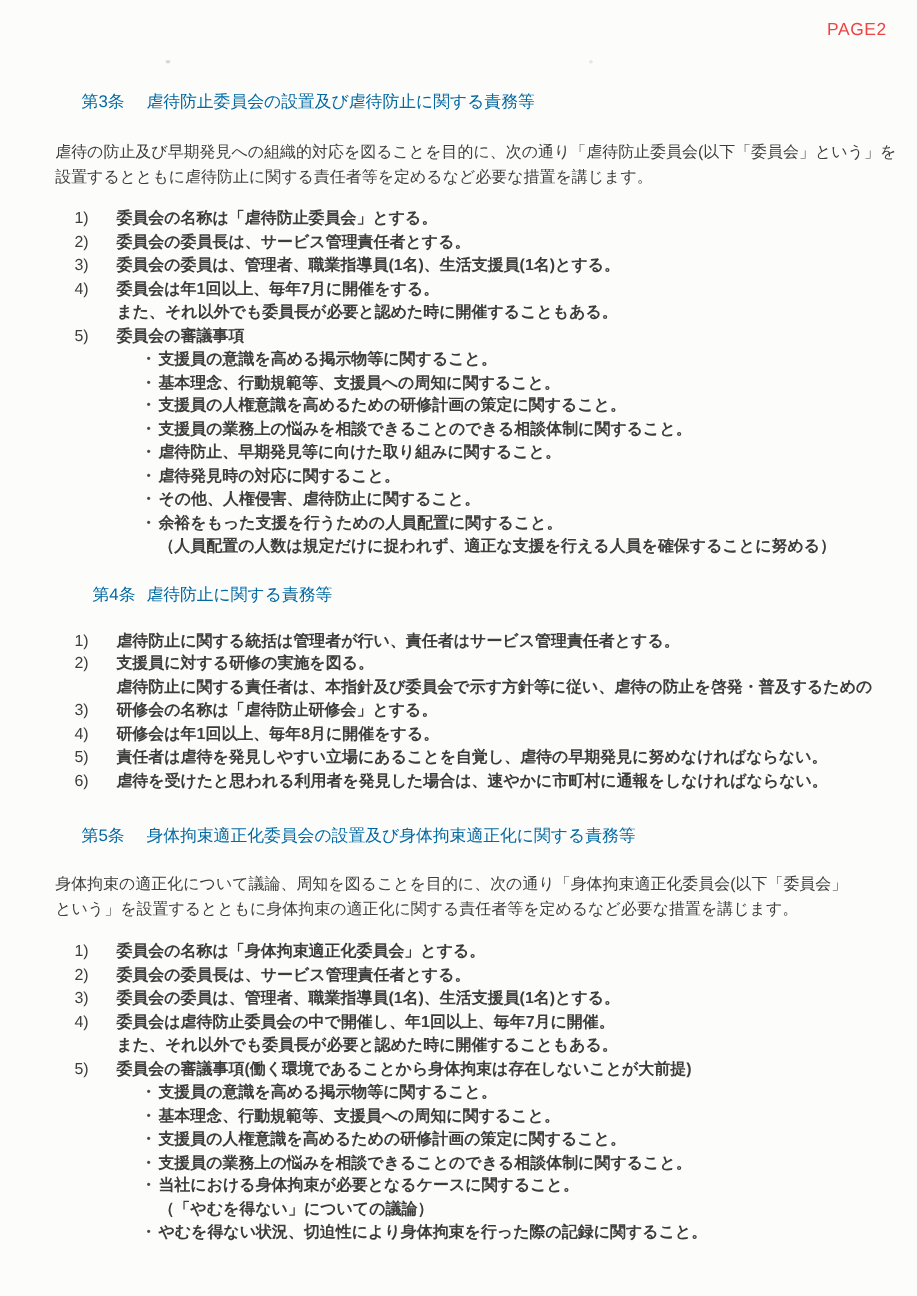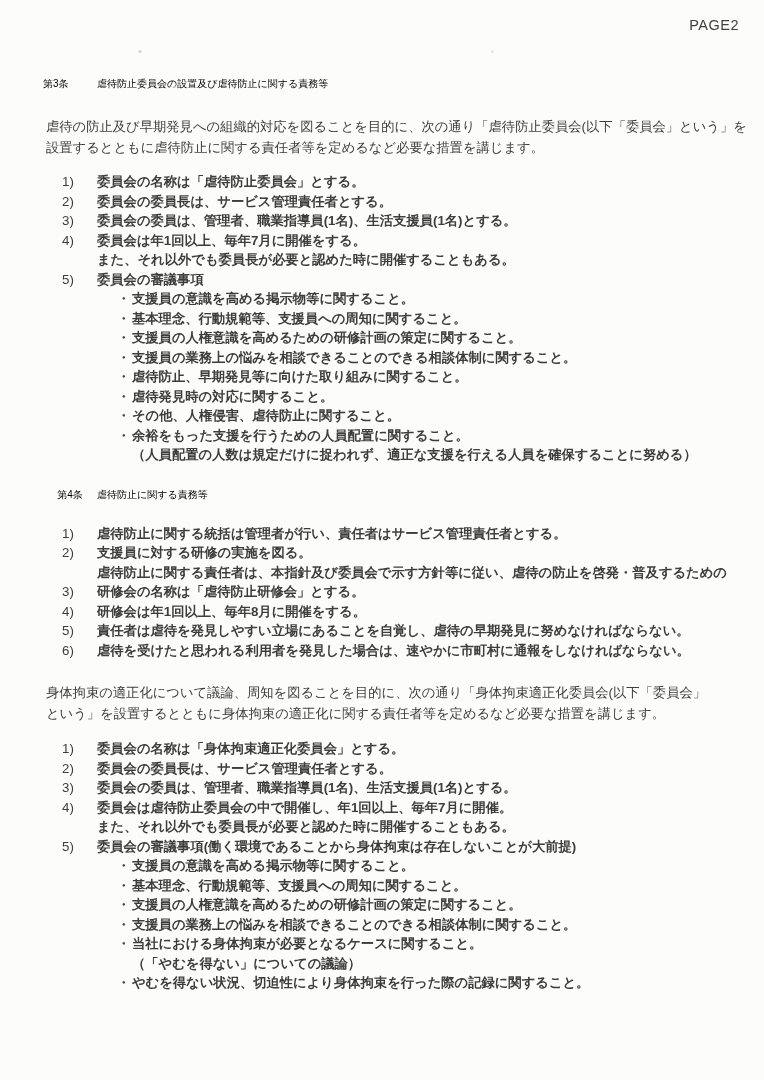--- a/index.html
+++ b/index.html
@@ -16,40 +16,40 @@
     font-family: "Liberation Sans", "DejaVu Sans", sans-serif;
     font-size: 13.3px;
     overflow: hidden;
   }
   .page-label {
     position: absolute;
     top: 17px;
     right: 25px;
     font-size: 14.5px;
     letter-spacing: 0.5px;
-    color: #404040;
+    color: #ef4444;
   }
   
   .artifact {
     position: absolute;
     background: #aeaeae;
     border-radius: 50%;
   }
   .a1 { left: 138px; top: 50px; width: 4px; height: 3px; opacity: .45; }
   .a2 { left: 491px; top: 50px; width: 3px; height: 3px; opacity: .30; }
 
   .doc { position: absolute; left: 0; top: 0; right: 0; }
 
   .article-heading {
     display: flex;
-    margin-left: 43px;
-    font-size: 10px;
+    margin-left: 68px;
+    font-size: 14px;
     line-height: 16px;
     font-weight: 500;
-    color: #000000;
+    color: #0369a1;
     white-space: nowrap;
   }
   .article-heading .no { width: 54px; flex: none; }
 
   .h-a1 { margin-top: 76px; }
   .h-a2 { margin-top: 22px; text-align: center; }
   .h-a3 { margin-top: 28px; }
 
   .intro {
     margin-left: 46px;
@@ -205,20 +205,24 @@
           </div>
       </div>
       <div class="item">
         <span class="no">6)</span>
         <div class="item-body">
             <div class="line">虐待を受けたと思われる利用者を発見した場合は、速やかに市町村に通報をしなければならない。</div>
           </div>
       </div>
     </div>
 
+    <div class="article-heading h-a3">
+      <span class="no">第5条</span>
+      <span class="title">身体拘束適正化委員会の設置及び身体拘束適正化に関する責務等</span>
+    </div>
 
     <div class="intro intro-a3">
       <div class="line">身体拘束の適正化について議論、周知を図ることを目的に、次の通り「身体拘束適正化委員会(以下「委員会」</div>
       <div class="line">という」を設置するとともに身体拘束の適正化に関する責任者等を定めるなど必要な措置を講じます。</div>
     </div>
 
     <div class="item-list il-a3">
       <div class="item">
         <span class="no">1)</span>
         <div class="item-body">

